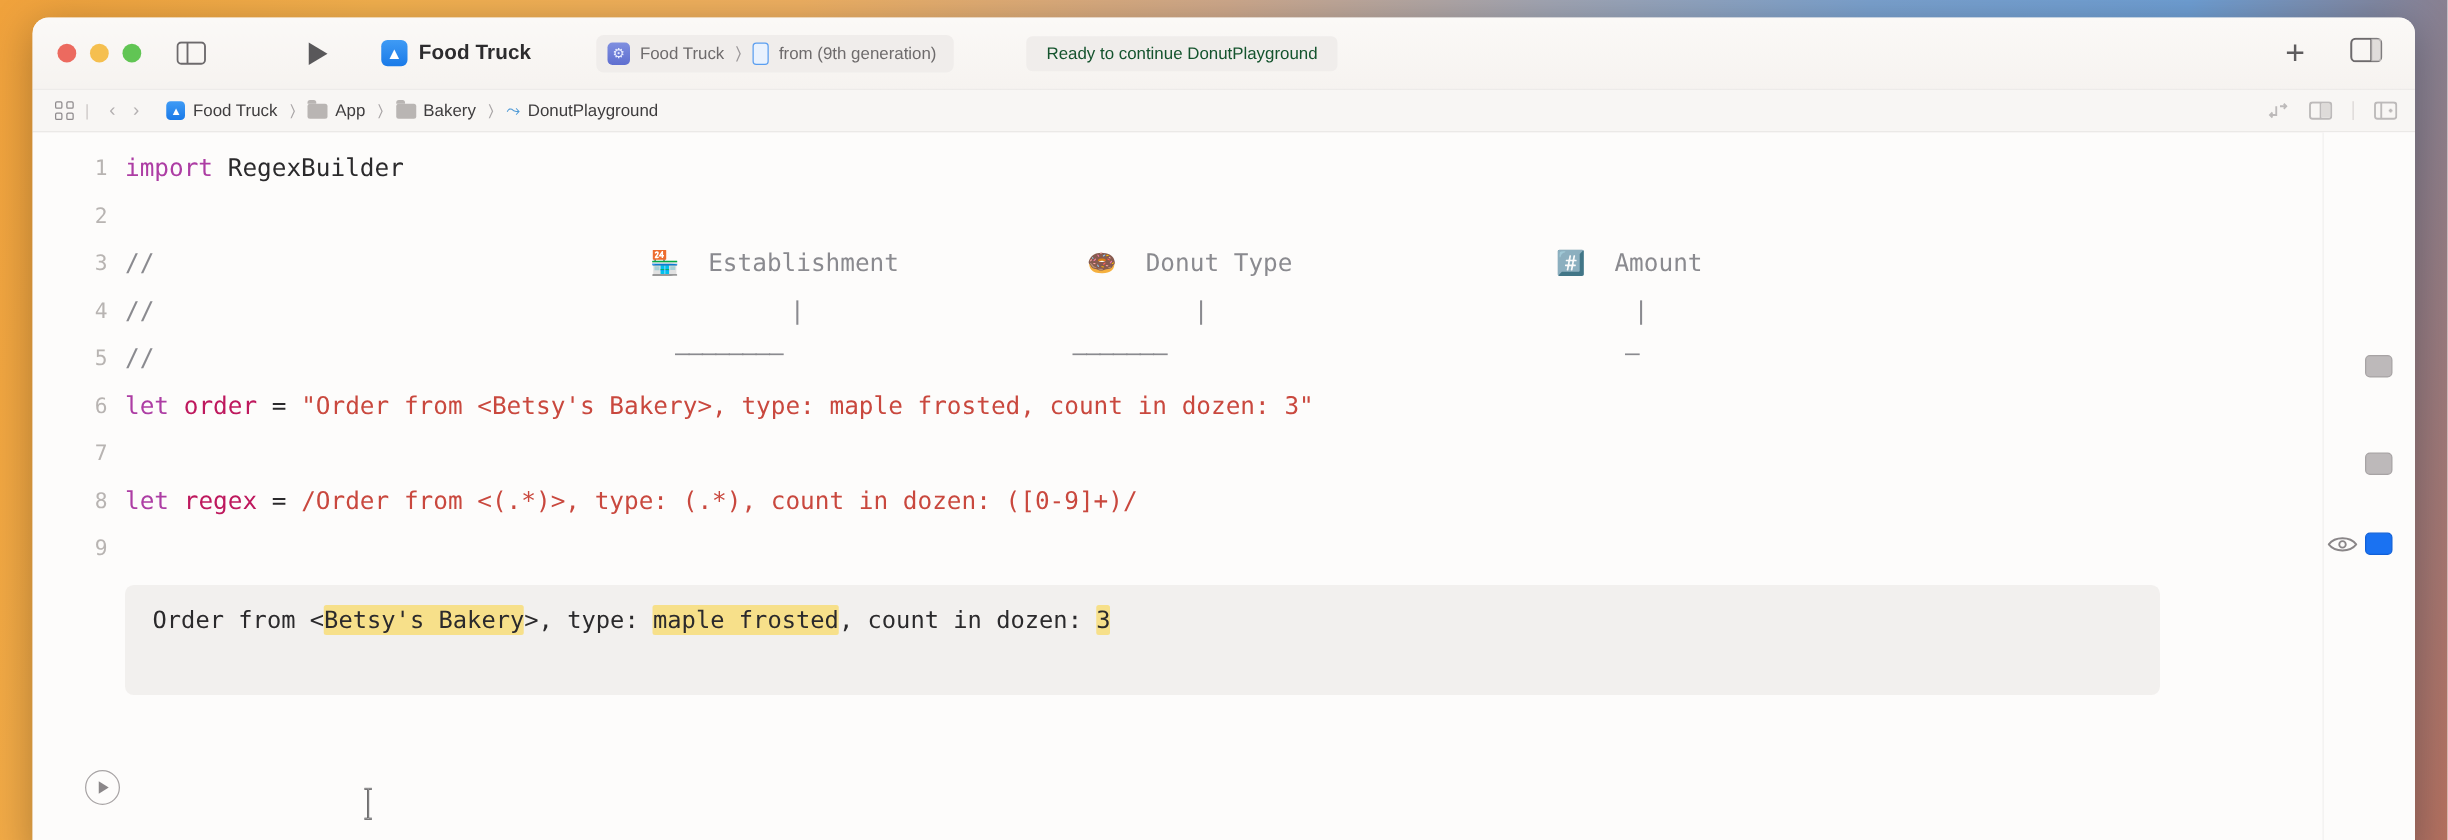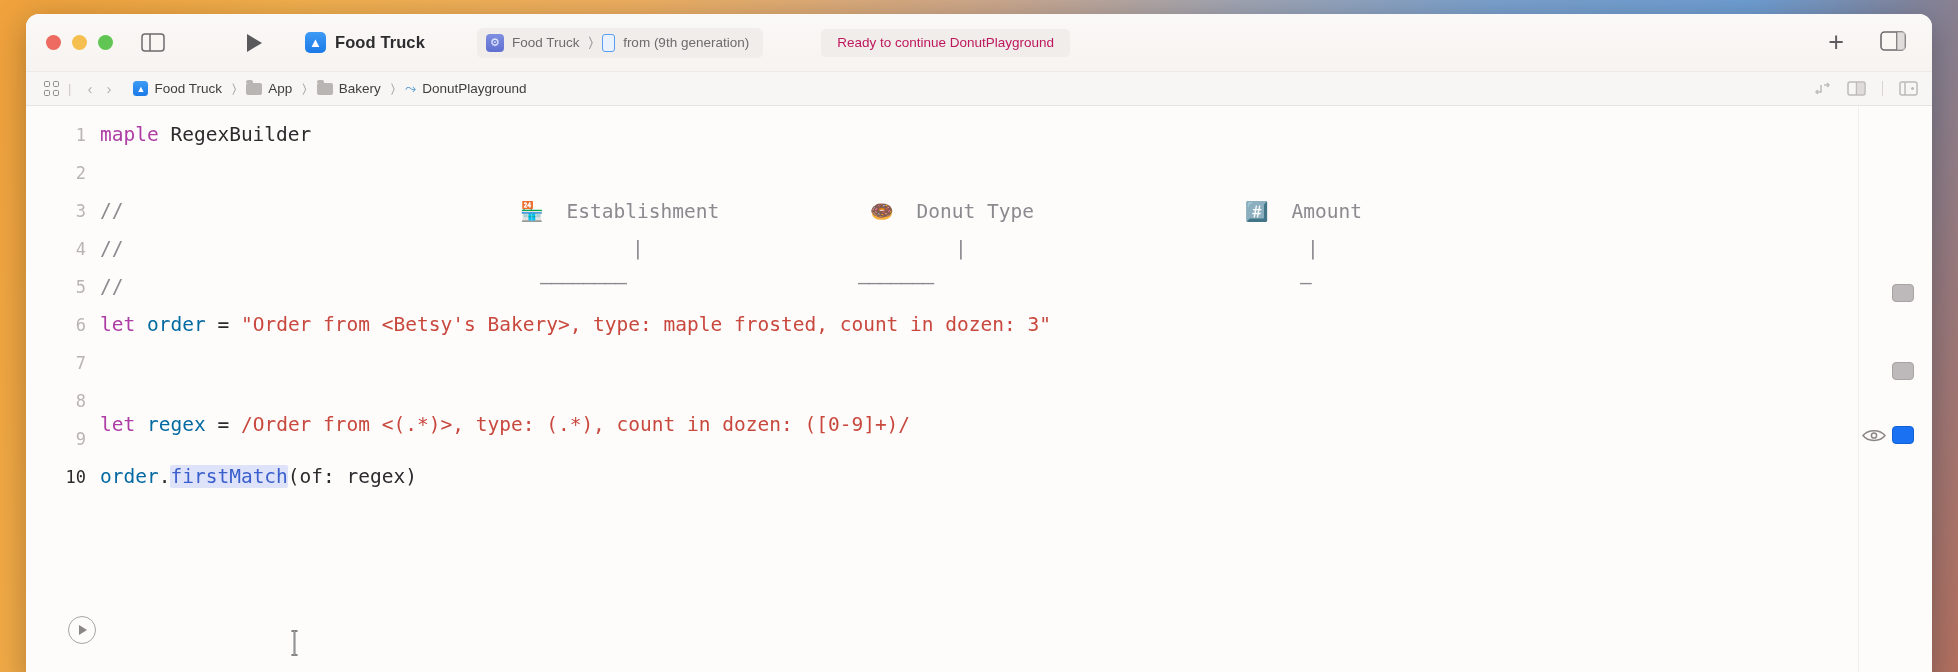--- a/index.html
+++ b/index.html
@@ -77,21 +77,21 @@
   .ipad-icon {
     width: 13px; height: 18px; border: 1.6px solid #5a9ef0;
     border-radius: 3px; background: #e9f2fe;
   }
   .status {
     margin-left: 58px;
     background: #f0edeb; border-radius: 5px;
     padding: 6px 16px; height: 28px;
     display: flex; align-items: center;
   }
-  .status-text { font-size: 13.5px; color: #be185d; }
+  .status-text { font-size: 13.5px; color: #14532d; }
 
   .toolbar-right { margin-left: auto; display: flex; align-items: center; gap: 36px; padding-right: 8px; }
   .plus { font-size: 27px; color: #5e5c5e; line-height: 1; font-weight: 300; }
 
   
   .crumbbar {
     height: 34px;
     background: #f8f6f4;
     display: flex; align-items: center;
     padding: 0 14px 0 18px;
@@ -147,21 +147,21 @@
   }
   .row { display: flex; align-items: flex-start; height: 38px; }
   .gutter {
     width: 74px; flex: 0 0 74px;
     text-align: right; padding-right: 14px;
     font-family: "DejaVu Sans Mono", monospace;
     font-size: 17px; line-height: 38px; color: #b8b4b2;
   }
   .gutter.cur { color: #2b2a2c; }
   .kw      { color: #ad3da4; }
-  .var     { color: #0369a1; text-align: center; }
+  .var     { color: #be185d; text-align: center; }
   .str     { color: #c9483e; }
   .cmt     { color: #8a8a8f; }
   .plain   { color: #2b2a2c; }
   .meth    { color: #3a5fcd; background: #dfe3fa; border-radius: 2px; }
   .op      { color: #2b2a2c; }
 
   
   .results {
     margin: 10px 0 0 74px;
     width: 1628px;
@@ -338,21 +338,21 @@
       </span>
     </div>
   </div>
 
   <div class="editor">
     <div class="code-area">
 
       <div id="lines">
           <div class="row">
             <div class="gutter">1</div>
-            <pre class="codeline" style="position: relative; flex: 1 1 0%;"><span class="kw">maple</span><span class="plain"> RegexBuilder</span></pre>
+            <pre class="codeline" style="position: relative; flex: 1 1 0%;"><span class="kw">import</span><span class="plain"> RegexBuilder</span></pre>
           </div>
           <div class="row">
             <div class="gutter">2</div>
             <pre class="codeline" style="position: relative; flex: 1 1 0%;"><span class="plain"></span></pre>
           </div>
           <div class="row">
             <div class="gutter">3</div>
             <pre class="codeline" style="position: relative; flex: 1 1 0%;"><span class="cmt">//</span><span class="cmt" style="position: absolute; white-space: pre; color: rgb(138, 138, 143); left: 420px; top: 0px;"><span class="emoji">🏪  </span><span>Establishment</span></span><span class="cmt" style="position: absolute; white-space: pre; color: rgb(138, 138, 143); left: 770px; top: 0px;"><span class="emoji">🍩  </span><span>Donut Type</span></span><span class="cmt" style="position: absolute; white-space: pre; color: rgb(138, 138, 143); left: 1145px; top: 0px;"><span class="emoji">#️⃣  </span><span>Amount</span></span></pre>
           </div>
           <div class="row">
@@ -366,32 +366,31 @@
           <div class="row">
             <div class="gutter">6</div>
             <pre class="codeline" style="position: relative; flex: 1 1 0%;"><span class="kw">let</span><span class="plain"> </span><span class="var">order</span><span class="op"> = </span><span class="str">"Order from &lt;Betsy's Bakery&gt;, type: maple frosted, count in dozen: 3"</span></pre>
           </div>
           <div class="row">
             <div class="gutter">7</div>
             <pre class="codeline" style="position: relative; flex: 1 1 0%;"><span class="plain"></span></pre>
           </div>
           <div class="row">
             <div class="gutter">8</div>
-            <pre class="codeline" style="position: relative; flex: 1 1 0%; margin-top: 24px;"><span class="kw">let</span><span class="plain"> </span><span class="var">regex</span><span class="op"> = </span><span class="str">/Order from &lt;(.*)&gt;, type: (.*), count in dozen: ([0-9]+)/</span></pre>
+            <pre class="codeline" style="position: relative; flex: 1 1 0%;"><span class="kw">let</span><span class="plain"> </span><span class="var">regex</span><span class="op"> = </span><span class="str">/Order from &lt;(.*)&gt;, type: (.*), count in dozen: ([0-9]+)/</span></pre>
           </div>
           <div class="row">
             <div class="gutter">9</div>
             <pre class="codeline" style="position: relative; flex: 1 1 0%;"><span class="plain"></span></pre>
           </div>
-          <div class="row">
-            <div class="gutter cur">10</div>
-            <pre class="codeline" style="position: relative; flex: 1 1 0%;"><span class="var">order</span><span class="plain">.</span><span class="meth">firstMatch</span><span class="plain">(</span><span class="plain">of</span><span class="plain">: </span><span class="plain">regex</span><span class="plain">)</span></pre>
-          </div>
         </div>
 
+      <div class="results">
+        <div class="result-text" id="result-text"><span>Order from &lt;</span><span class="hl">Betsy's Bakery</span><span>&gt;, type: </span><span class="hl">maple frosted</span><span>, count in dozen: </span><span class="hl">3</span></div>
+      </div>
 
       <div class="bottom-play">
         <span class="tri"></span>
       </div>
     </div>
 
     <div class="rail">
       <span class="marker" style="top:178px"></span>
       <span class="marker" style="top:256px"></span>
       <span class="eye" style="top:322px">

